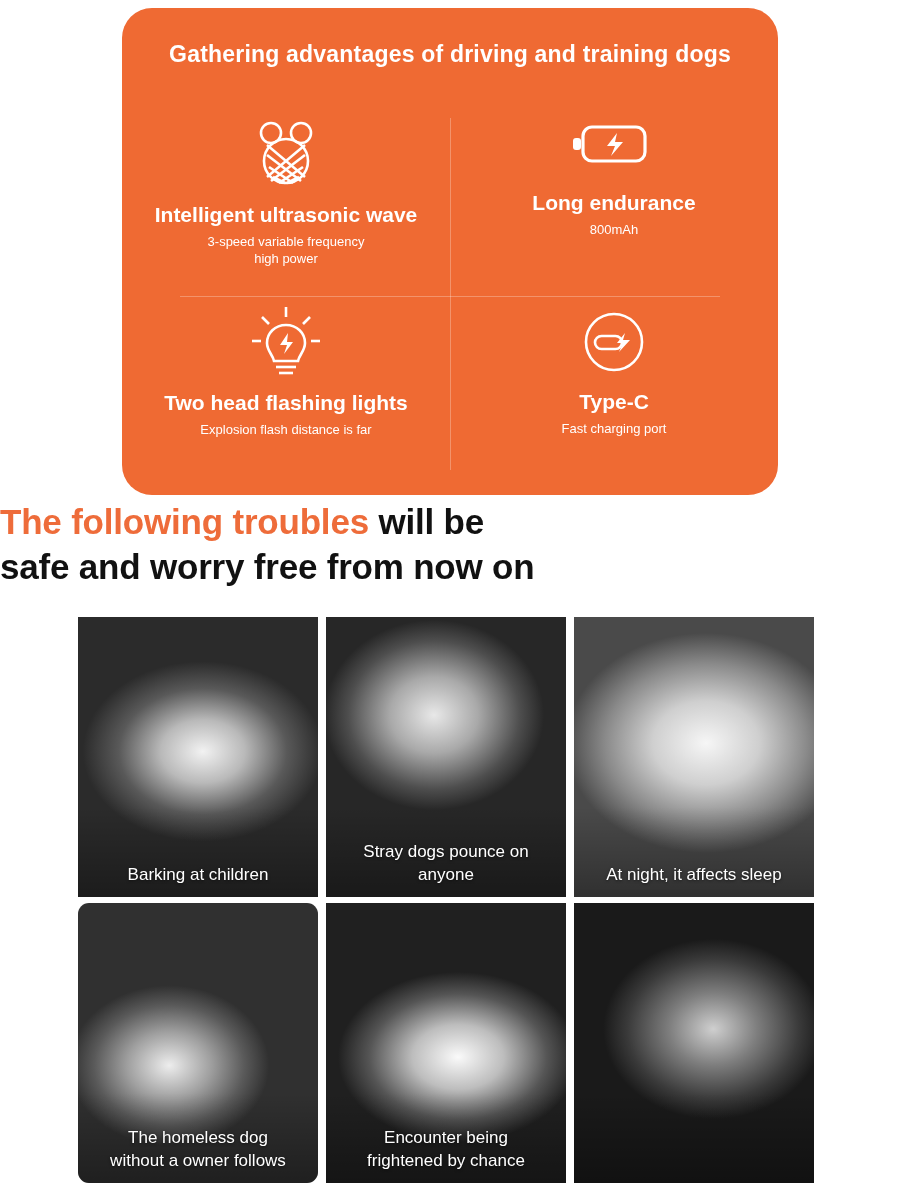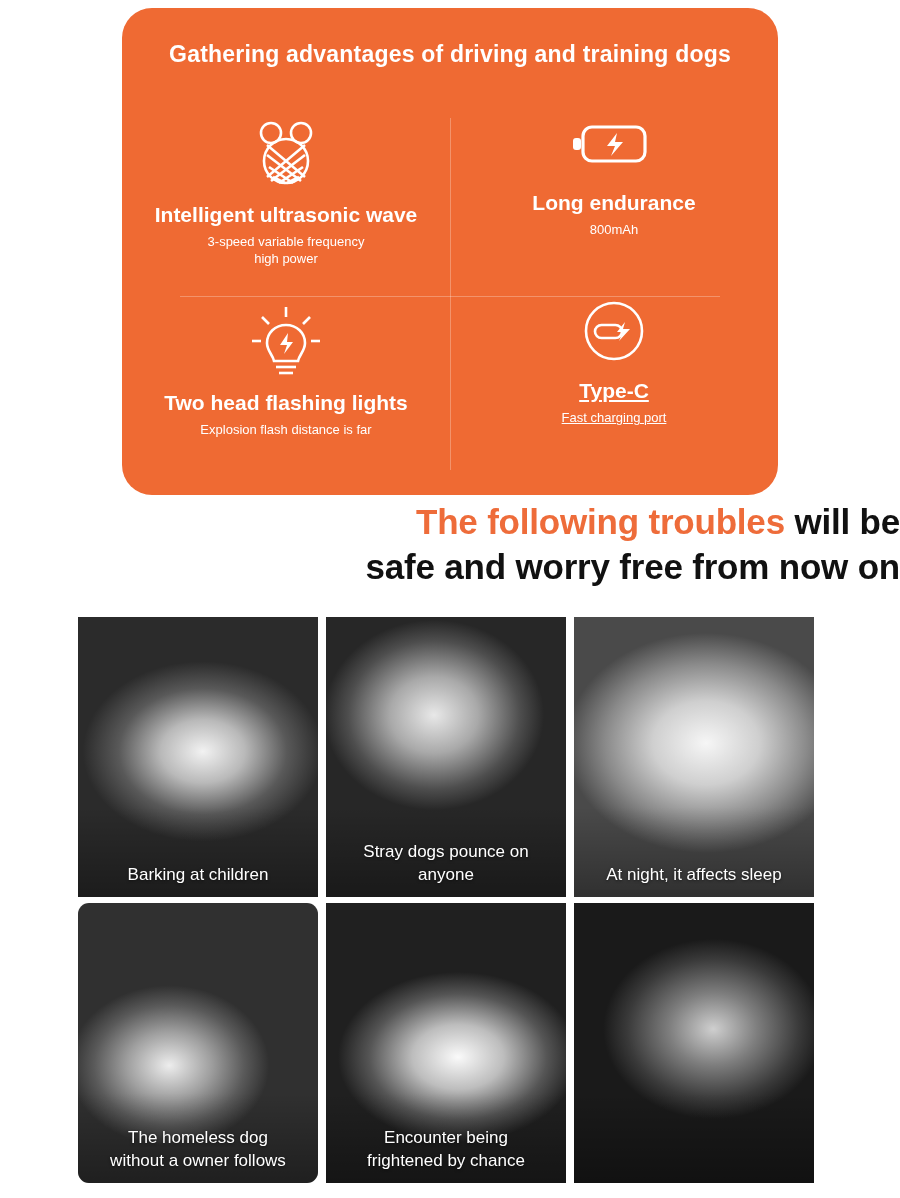--- a/index.html
+++ b/index.html
@@ -62,21 +62,21 @@
 
   .cell {
     position: absolute;
     width: 50%;
     text-align: center;
     box-sizing: border-box;
   }
   .cell.tl { left: 0;   top: 12px; }
   .cell.tr { left: 50%; top: 0; }
   .cell.bl { left: 0;   top: 200px; }
-  .cell.br { left: 50%; top: 188px; text-decoration: underline; }
+  .cell.br { left: 50%; top: 199px; }
 
   .icon-wrap {
     height: 86px;
     display: flex;
     align-items: center;
     justify-content: center;
   }
   .cell-title {
     font-size: 21px;
     font-weight: bold;
@@ -89,21 +89,21 @@
     margin-top: 6px;
     color: #ffffff;
   }
 
   
   .headline {
     position: absolute;
     left: 0;
     top: 500px;
     width: 900px;
-    text-align: right;
+    text-align: left;
     font-size: 35px;
     font-weight: bold;
     line-height: 1.28;
     color: #111111;
     letter-spacing: -0.2px;
   }
   .headline .hl-accent { color: #ee6c3a; }
 
   
   .photo-grid {

